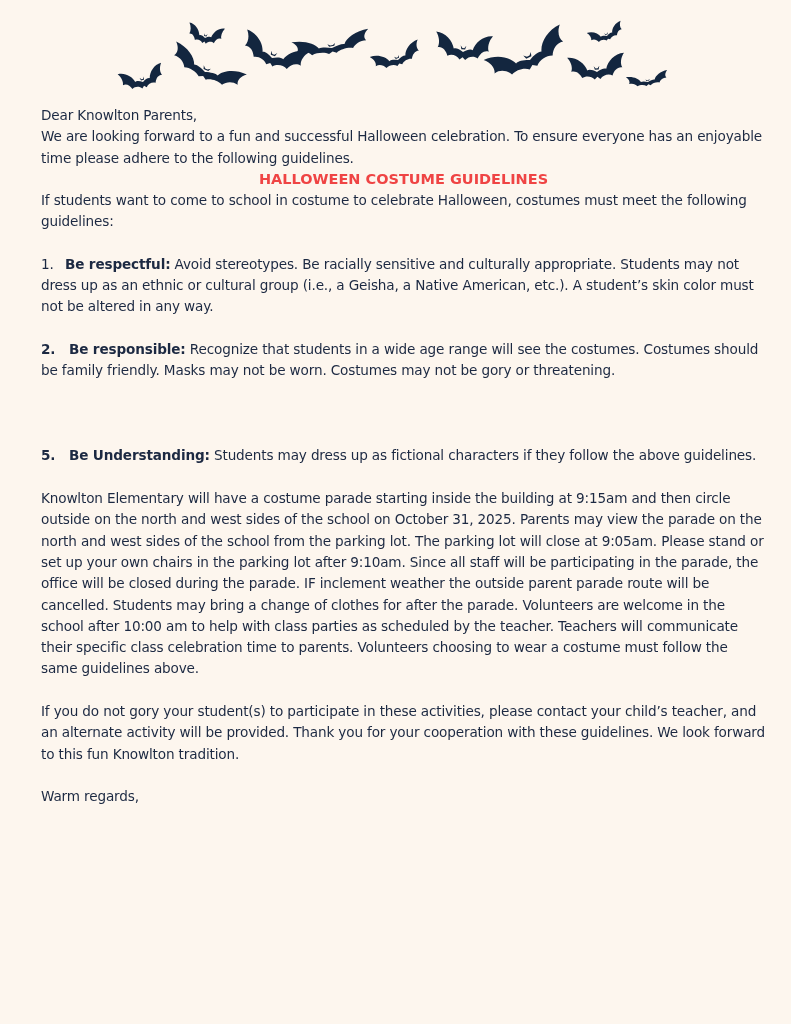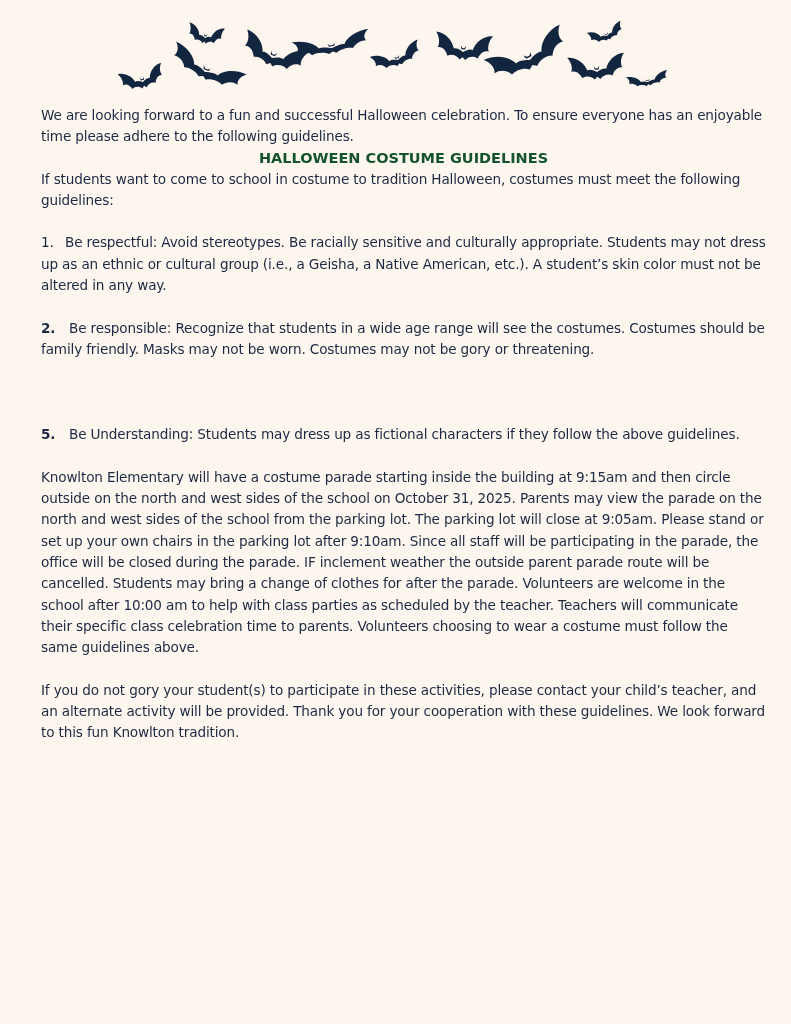--- a/index.html
+++ b/index.html
@@ -12,26 +12,26 @@
   .page { position: relative; width: 791px; height: 1024px; }
   .bats { position: absolute; left: 0; top: 0; width: 791px; height: 105px; }
   .bats svg { display: block; }
   .content {
     position: absolute; left: 41px; top: 105px; width: 725px;
     font-size: 13.6px; line-height: 21.3px; letter-spacing: -0.15px;
   }
   .content p { margin: 0; }
   .gap { height: 21.3px; }
   .heading {
-    text-align: center; color: #14532d; font-weight: bold;
+    text-align: center; color: #ef4444; font-weight: bold;
     font-size: 14.5px; margin-top: 10px; line-height: 21px; letter-spacing: 0;
   }
   .num { display: inline-block; width: 24px; font-weight: bold; }
   .num.light { font-weight: normal; }
-  .bold { font-weight: normal; margin-top: 24px; }
+  .bold { font-weight: bold; margin-top: 24px; }
 </style>
 </head>
 <body>
 
 <div class="page">
 
   <div class="bats">
     <svg width="791" height="105" viewBox="0 0 791 105" fill="#13263f">
       <defs>
         <path id="bat" d="M0,0 C-4,-2 -8,-3 -10,-2 C-12,-8 -20,-14 -30,-14 C-26,-10 -25,-5 -27,-2 C-22,-3 -18,0 -16,4 C-12,2 -6,3 -3,6 L0,4 L3,6 C6,3 12,2 16,4 C18,0 22,-3 27,-2 C25,-5 26,-10 30,-14 C20,-14 12,-8 10,-2 C8,-3 4,-2 0,0 Z M-2,-2 L-3,-5 L-1,-3 L1,-3 L3,-5 L2,-2 Z"></path>
@@ -66,24 +66,25 @@
       <g>
           <use href="#bat" transform="translate(597,72) rotate(-5) scale(0.95,1.2)"></use>
         </g>
       <g>
           <use href="#bat" transform="translate(648,82) rotate(-10) scale(0.7,0.6)"></use>
         </g>
     </svg>
   </div>
 
   <div class="content">
+    <p>Dear Knowlton Parents,</p>
     <p>We are looking forward to a fun and successful Halloween celebration. To ensure everyone has an enjoyable time please adhere to the following guidelines.</p>
 
     <p class="heading">HALLOWEEN COSTUME GUIDELINES</p>
-    <p>If students want to come to school in costume to tradition Halloween, costumes must meet the following guidelines:</p>
+    <p>If students want to come to school in costume to celebrate Halloween, costumes must meet the following guidelines:</p>
     <div class="gap"></div>
 
     <p>
       <span class="num light">1.</span><span class="bold">Be respectful:</span><span> Avoid stereotypes. Be racially sensitive and culturally appropriate. Students may not dress up as an ethnic or cultural group (i.e., a Geisha, a Native American, etc.). A student’s skin color must not be altered in any way.</span>
     </p>
     <div class="gap"></div>
 
     <p>
       <span class="num" style="width:28px">2.</span><span class="bold">Be responsible:</span><span> Recognize that students in a wide age range will see the costumes. Costumes should be family friendly. Masks may not be worn. Costumes may not be gory or threatening.</span>
     </p>
@@ -97,14 +98,15 @@
       <span class="num" style="width:28px">5.</span><span class="bold">Be Understanding:</span><span> Students may dress up as fictional characters if they follow the above guidelines.</span>
     </p>
     <div class="gap"></div>
 
     <p>Knowlton Elementary will have a costume parade starting inside the building at 9:15am and then circle outside on the north and west sides of the school on October 31, 2025. Parents may view the parade on the north and west sides of the school from the parking lot. The parking lot will close at 9:05am. Please stand or set up your own chairs in the parking lot after 9:10am. Since all staff will be participating in the parade, the office will be closed during the parade. IF inclement weather the outside parent parade route will be cancelled. Students may bring a change of clothes for after the parade. Volunteers are welcome in the school after 10:00 am to help with class parties as scheduled by the teacher. Teachers will communicate their specific class celebration time to parents. Volunteers choosing to wear a costume must follow the same guidelines above.</p>
     <div class="gap"></div>
 
     <p>If you do not gory your student(s) to participate in these activities, please contact your child’s teacher, and an alternate activity will be provided. Thank you for your cooperation with these guidelines. We look forward to this fun Knowlton tradition.</p>
     <div class="gap"></div>
 
+    <p>Warm regards,</p>
   </div>
 </div>
 
 </body></html>

